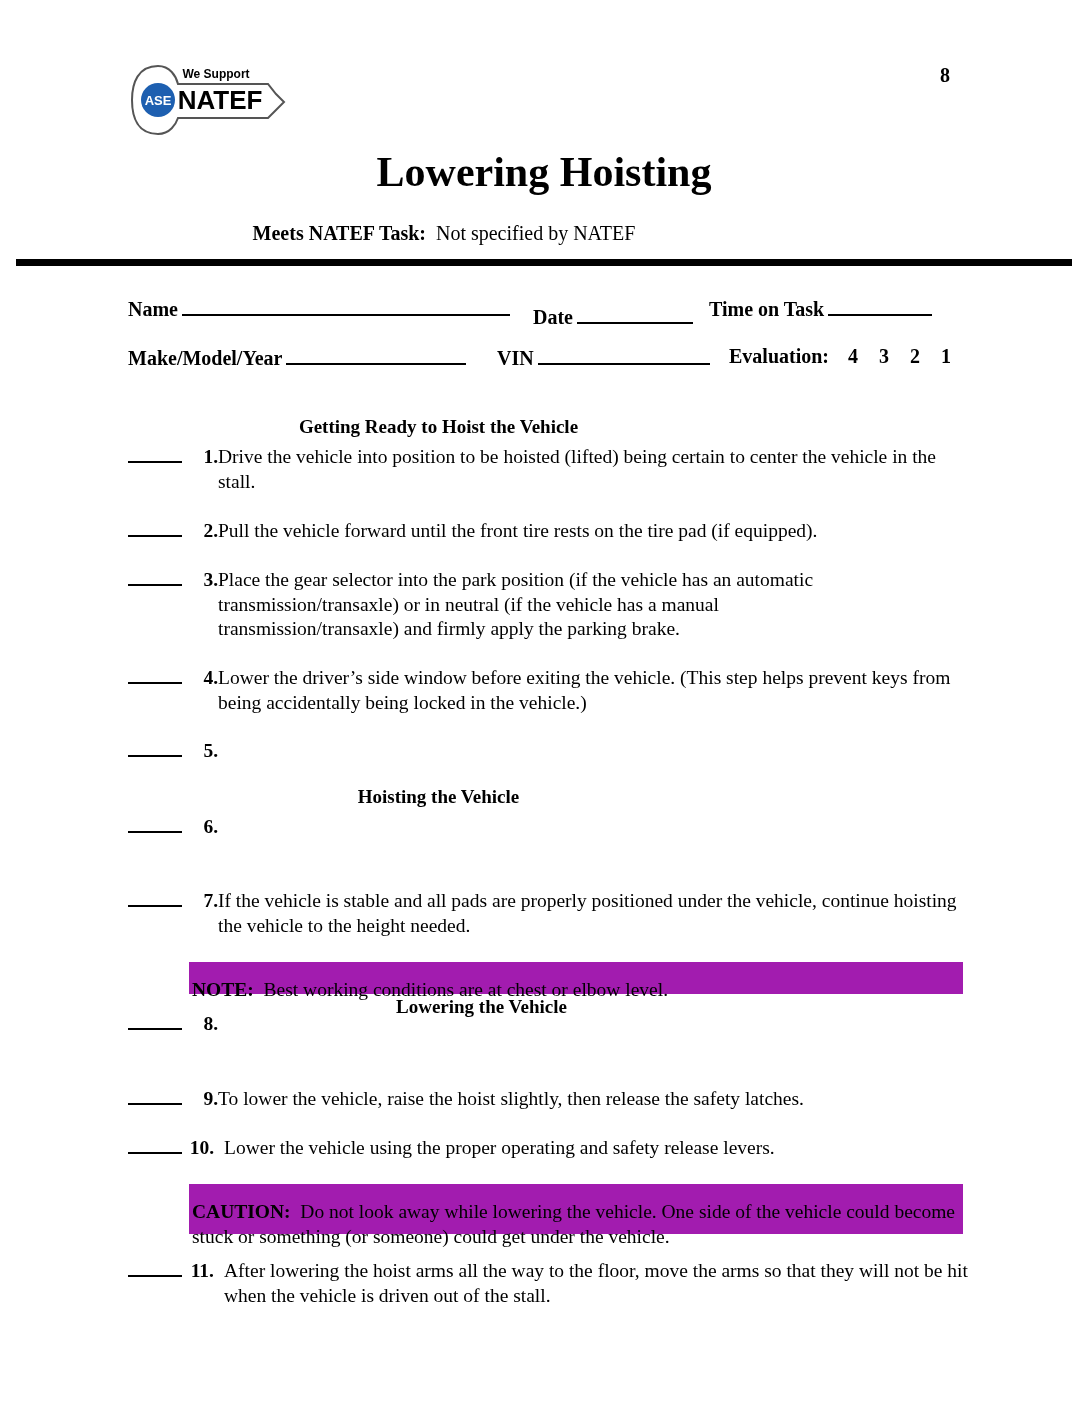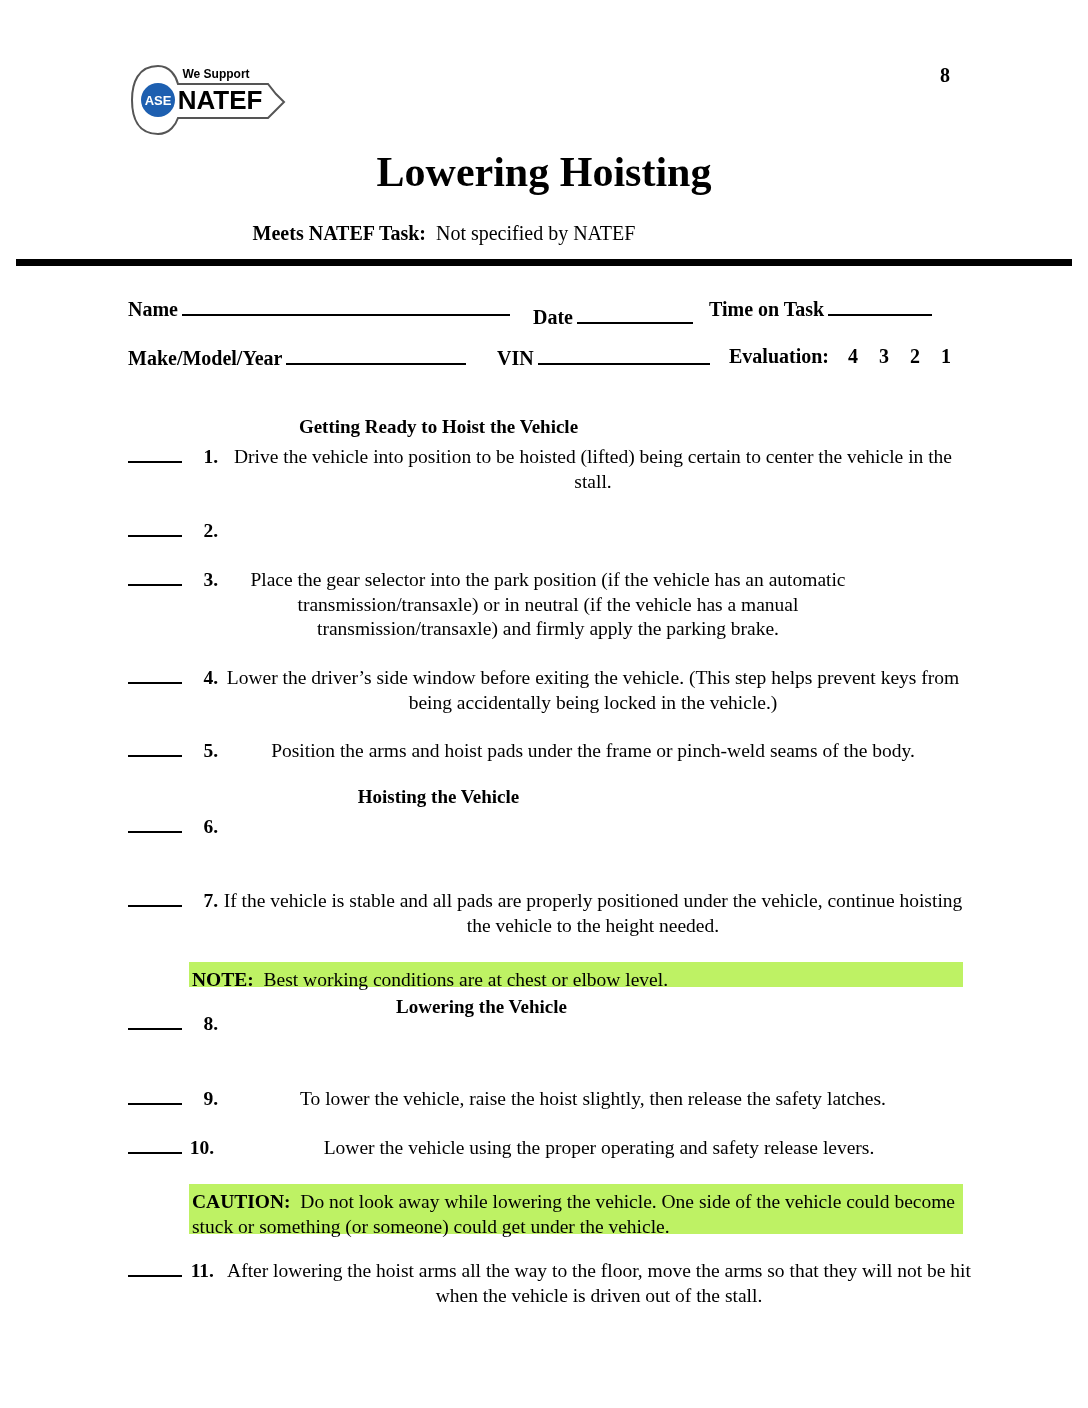--- a/index.html
+++ b/index.html
@@ -10,24 +10,24 @@
   .title{left:0;width:1088px;top:148px;text-align:center;font-size:42px;font-weight:bold;}
   .meets{left:0;width:888px;top:222px;text-align:center;font-size:20px;}
   .meets b{font-weight:bold;}
   .rule{left:16px;top:259px;width:1056px;height:7px;background:#000;}
   .field-label{font-size:20px;font-weight:bold;}
   .blank{display:inline-block;border-bottom:2px solid #000;height:18px;vertical-align:baseline;}
   .sec{left:0;width:877px;text-align:center;font-size:19px;font-weight:bold;}
   .item{left:128px;width:840px;font-size:19.5px;line-height:24.5px;}
   .item .ln{position:absolute;left:0;top:16px;width:54px;border-bottom:2px solid #000;}
   .item .num{position:absolute;left:60px;font-weight:bold;width:30px;text-align:right;}
-  .item .txt{position:absolute;left:90px;width:750px;text-align:center;}
+  .item .txt{position:absolute;left:90px;width:750px;}
   .item.two .num{left:56px;}
   .item.two .txt{left:96px;}
-  .box{left:189px;width:774px;background:#bef264;font-size:19.5px;line-height:24.5px;padding:6px 3px;box-sizing:border-box;}
+  .box{left:189px;width:774px;background:#a21caf;font-size:19.5px;line-height:24.5px;padding:16px 3px;box-sizing:border-box;}
   .box b{font-weight:bold;}
 </style>
 </head>
 <body>
 
 <div class="abs logo">
   <svg width="170" height="84" viewBox="0 0 170 84">
     <path d="M30 8 C10 8 4 25 4 42 C4 60 10 76 30 76 C42 76 48 66 50 60 L140 60 L148 52 L156 44 L148 36 L140 26 L50 26 C48 18 42 8 30 8 Z" fill="#fff" stroke="#555" stroke-width="2"></path>
     <circle cx="30" cy="42" r="17" fill="#1d5fb0"></circle>
     <text x="30" y="47" font-size="13" font-weight="bold" fill="#fff" text-anchor="middle" font-family="Liberation Sans, sans-serif">ASE</text>
@@ -75,35 +75,35 @@
 <div class="abs sec" style="top:416px;">Getting Ready to Hoist the Vehicle</div>
 
 <div class="abs item" style="top:445px;height:50px;">
   <span class="ln"></span>
   <span class="num">1.</span>
   <span class="txt">Drive the vehicle into position to be hoisted (lifted) being certain to center the vehicle in the stall.</span>
 </div>
 <div class="abs item" style="top:519px;height:26px;">
   <span class="ln"></span>
   <span class="num">2.</span>
+  <span class="txt">Pull the vehicle forward until the front tire rests on the tire pad (if equipped).</span>
 </div>
 <div class="abs item" style="top:568px;height:75px;">
   <span class="ln"></span>
   <span class="num">3.</span>
   <span class="txt" style="width:660px;">Place the gear selector into the park position (if the vehicle has an automatic transmission/transaxle) or in neutral (if the vehicle has a manual transmission/transaxle) and firmly apply the parking brake.</span>
 </div>
 <div class="abs item" style="top:666px;height:50px;">
   <span class="ln"></span>
   <span class="num">4.</span>
   <span class="txt">Lower the driver’s side window before exiting the vehicle.  (This step helps prevent keys from being accidentally being locked in the vehicle.)</span>
 </div>
 <div class="abs item" style="top:739px;height:26px;">
   <span class="ln"></span>
   <span class="num">5.</span>
-  <span class="txt">Position the arms and hoist pads under the frame or pinch-weld seams of the body.</span>
 </div>
 
 <div class="abs sec" style="top:786px;">Hoisting the Vehicle</div>
 
 <div class="abs item" style="top:815px;height:50px;">
   <span class="ln"></span>
   <span class="num">6.</span>
 </div>
 <div class="abs item" style="top:889px;height:50px;">
   <span class="ln"></span>

